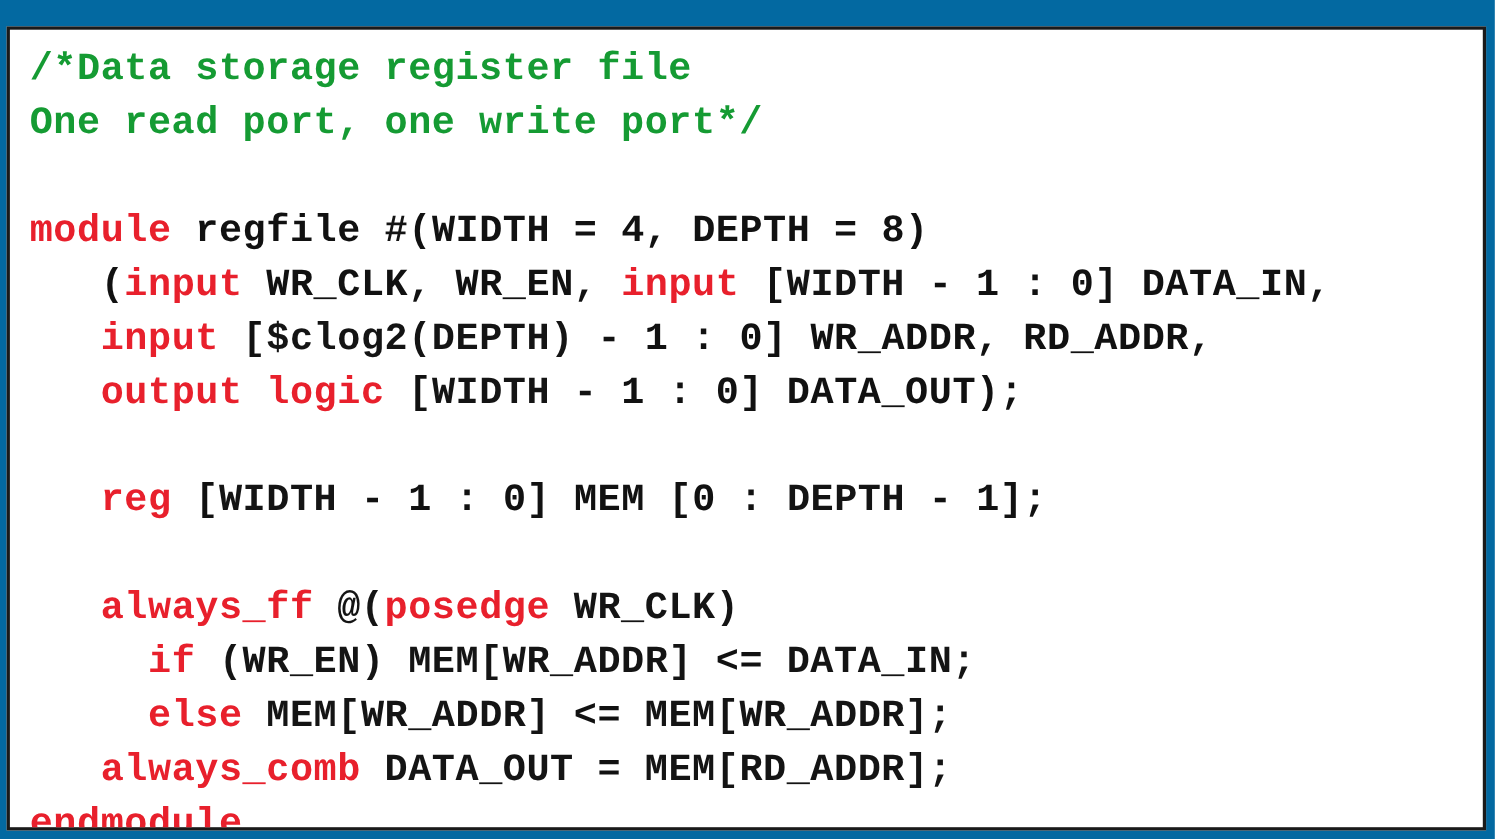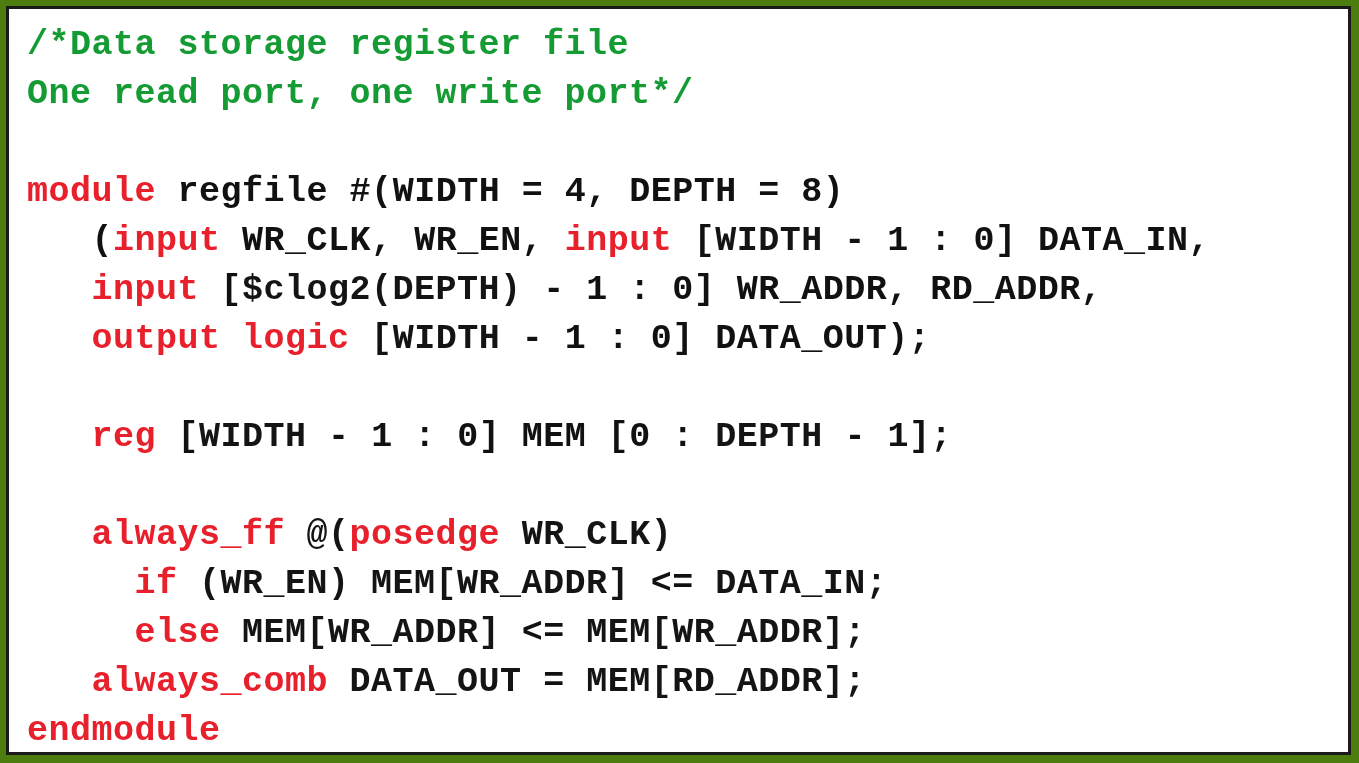--- a/index.html
+++ b/index.html
@@ -9,22 +9,22 @@
     background: #ffffff;
   }
   body {
     font-family: "Liberation Mono", "DejaVu Sans Mono", monospace;
   }
   #figure-frame {
     position: relative;
     width: 1359px;
     height: 763px;
     box-sizing: border-box;
-    background: #4d7c0f;
-    padding: 6px 8px 8px 6px;
+    background: #0369a1;
+    padding: 24px 8px 8px 6px;
   }
   #code-panel {
     position: relative;
     box-sizing: border-box;
     width: 100%;
     height: 100%;
     background: #ffffff;
     border: 3px solid #1a1a1a;
     overflow: hidden;
   }

